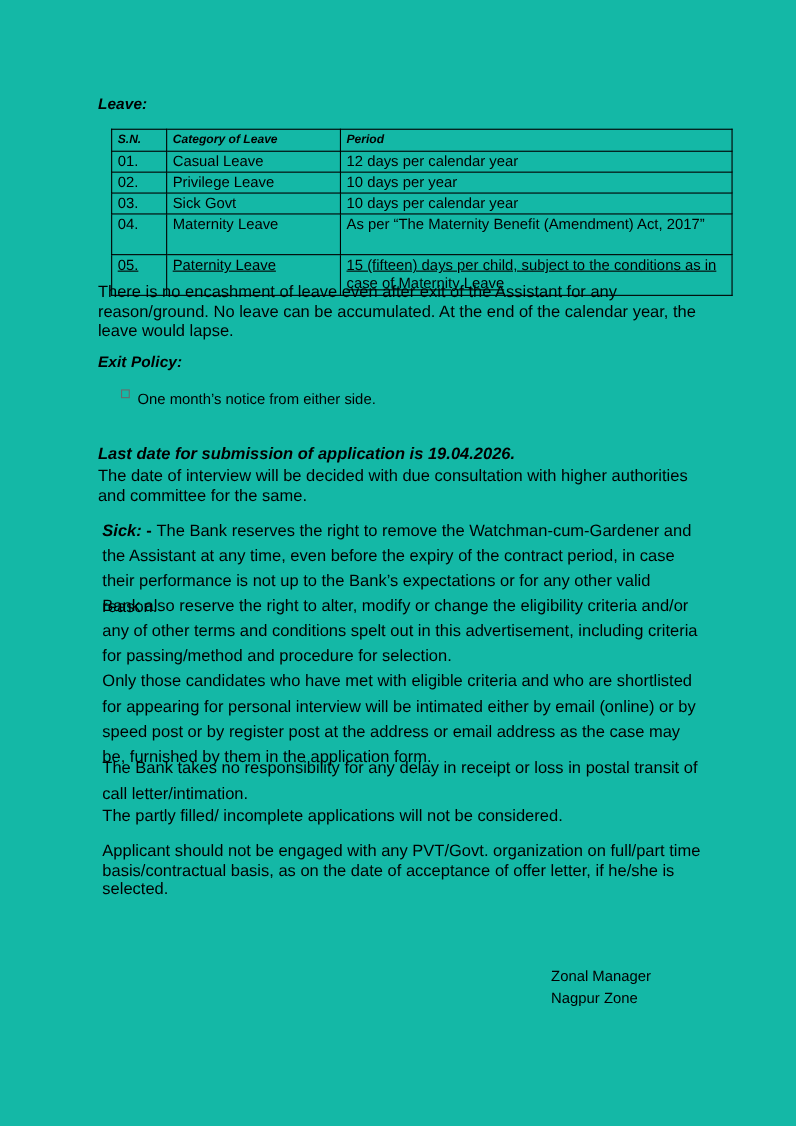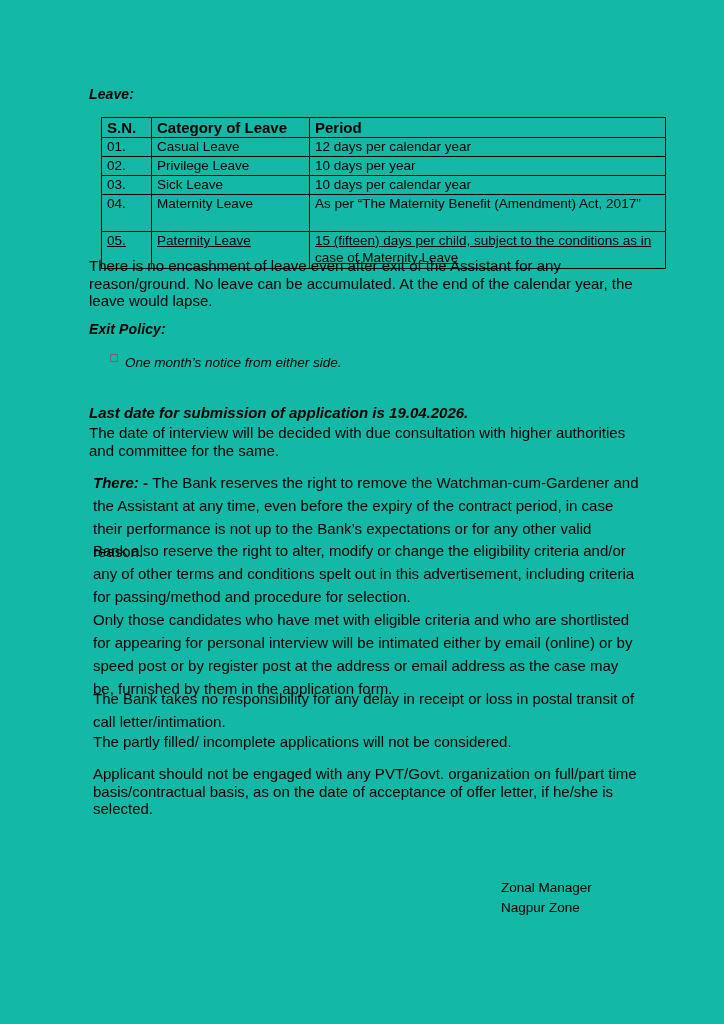--- a/index.html
+++ b/index.html
@@ -49,21 +49,22 @@
   .leave-table td, .leave-table th {
     border: 1px solid #000000;
     padding: 0px 5px 1px 5px;
     vertical-align: top;
     line-height: 17px;
     text-align: left;
     font-weight: normal;
   }
   .leave-table th {
     font-weight: bold;
-    font-size: 15px;
+    font-style: italic;
+    font-size: 11px;
     padding-top: 1px;
     padding-bottom: 1px;
   }
   .col-sn   { width: 39px; }
   .col-cat  { width: 147px; }
   .col-per  { width: 345px; }
   .th-period { text-align: center; }
 
   .row-h { height: 18px; }
   .cell-struck {
@@ -85,21 +86,20 @@
 
   b.bi { font-weight: bold; font-style: italic; }
   b.bold { font-weight: bold; font-style: normal; }
 
   
   .bullet-item {
     position: absolute;
     font-size: 13.5px;
     line-height: 17.5px;
     white-space: nowrap;
-    font-style: italic;
   }
   .tofu-box {
     display: inline-block;
     width: 8px;
     height: 8px;
     border: 1px solid #6a6a6a;
     box-sizing: border-box;
     vertical-align: 5px;
     margin-right: 7px;
   }
@@ -134,21 +134,21 @@
         <td>Casual Leave</td>
         <td>12 days per calendar year</td>
       </tr>
       <tr class="row-h">
         <td>02.</td>
         <td>Privilege Leave</td>
         <td>10 days per year</td>
       </tr>
       <tr class="row-h">
         <td>03.</td>
-        <td>Sick Leave</td>
+        <td>Sick Govt</td>
         <td>10 days per calendar year</td>
       </tr>
       <tr>
         <td class="cell-mat-cat">04.</td>
         <td class="cell-mat-cat">Maternity Leave</td>
         <td class="cell-mat-cat">As per “The Maternity Benefit (Amendment) Act, 2017”</td>
       </tr>
       <tr>
         <td class="cell-tall cell-struck">05.</td>
         <td class="cell-tall cell-struck">Paternity Leave</td>
@@ -163,21 +163,21 @@
 
   <div class="bullet-item" style="left:110px; top:354px;">
     <span class="tofu-box"></span><span>One month’s notice from either side.</span>
   </div>
 
   <div class="para" style="left:89px; top:404px; width:556px; font-weight:bold; font-style:italic;">Last date for submission of application is 19.04.2026.</div>
 
   <div class="para para-wide" style="left:89px; top:424px; width:556px;">The date of interview will be decided with due consultation with higher authorities and committee for the same.</div>
 
   <div class="para para-loose" style="left:93px; top:471px; width:552px;">
-    <b class="bi">There:</b><span>&nbsp;</span><b class="bold">-</b><span>&nbsp;</span><span>The Bank reserves the right to remove the Watchman-cum-Gardener and the Assistant at any time, even before the expiry of the contract period, in case their performance is not up to the Bank’s expectations or for any other valid reason.</span>
+    <b class="bi">Sick:</b><span>&nbsp;</span><b class="bold">-</b><span>&nbsp;</span><span>The Bank reserves the right to remove the Watchman-cum-Gardener and the Assistant at any time, even before the expiry of the contract period, in case their performance is not up to the Bank’s expectations or for any other valid reason.</span>
   </div>
 
   <div class="para para-loose" style="left:93px; top:539px; width:549px;">Bank also reserve the right to alter, modify or change the eligibility criteria and/or any of other terms and conditions spelt out in this advertisement, including criteria for passing/method and procedure for selection.</div>
 
   <div class="para para-loose" style="left:93px; top:608px; width:549px;">Only those candidates who have met with eligible criteria and who are shortlisted for appearing for personal interview will be intimated either by email (online) or by speed post or by register post at the address or email address as the case may be, furnished by them in the application form.</div>
 
   <div class="para para-loose" style="left:93px; top:687px; width:549px;">The Bank takes no responsibility for any delay in receipt or loss in postal transit of call letter/intimation.</div>
 
   <div class="para" style="left:93px; top:733px; width:549px;">The partly filled/ incomplete applications will not be considered.</div>
 

